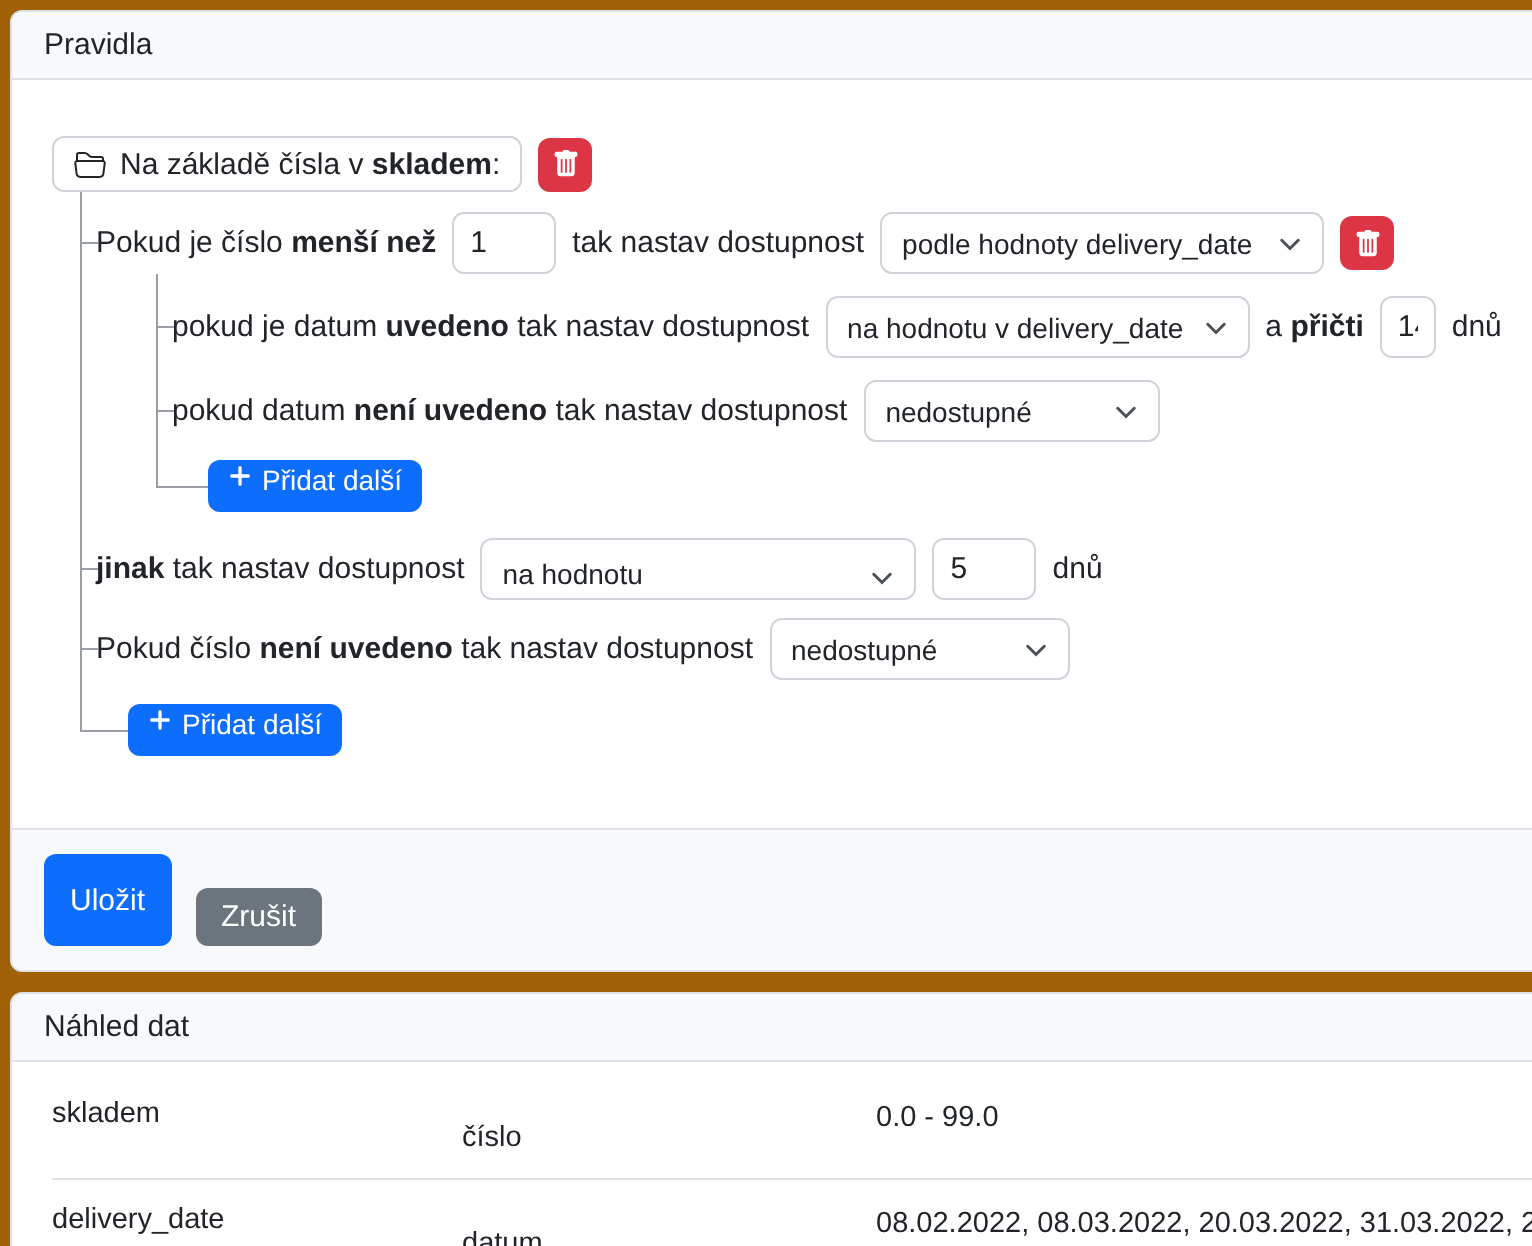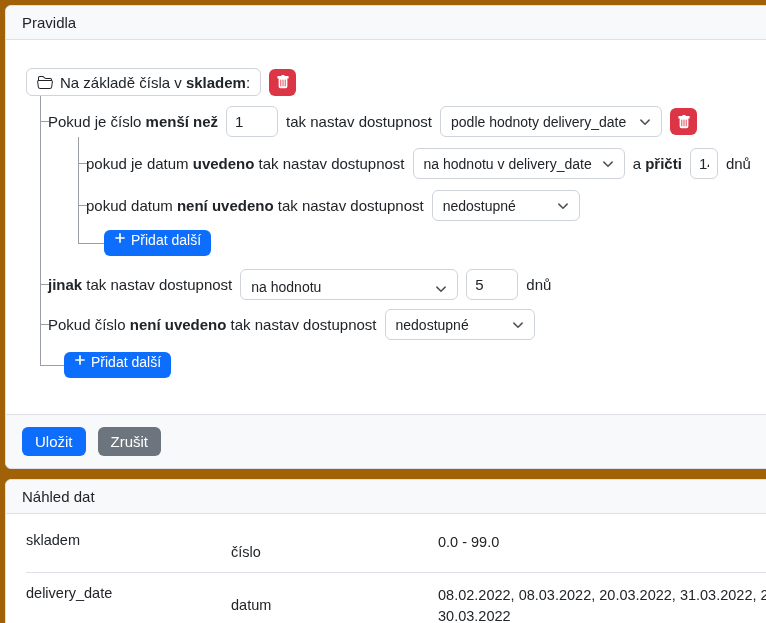--- a/index.html
+++ b/index.html
@@ -54,21 +54,21 @@
   .chev{flex:none;}
 
   .trash-btn{width:27px;height:27px;border:none;border-radius:6px;background:var(--danger);
     display:inline-flex;align-items:center;justify-content:center;cursor:pointer;flex:none;}
 
   .add-btn{display:inline-flex;gap:5px;background:var(--primary);color:#fff;border:none;
     border-radius:6px;height:26px;padding:2px 10px;font-size:14px;font-family:inherit;cursor:pointer;}
 
   .btn{border:none;border-radius:6px;padding:6px 13px;font-size:15px;font-family:inherit;color:#fff;cursor:pointer;}
   .btn-primary{background:var(--primary);text-align:right;}
-  .btn-secondary{background:var(--secondary);}
+  .btn-secondary{background:var(--secondary);margin-top:17px;}
 
   
   .preview-body{padding:6px 16px 0 20px;font-size:14.5px;}
   .prow{display:flex;align-items:flex-start;padding:12px 0;}
   .prow + .prow{border-top:1px solid var(--border);}
   .pc1{width:205px;flex:none;}
   .pc2{width:207px;flex:none;margin-top:12px;}
   .pc3{flex:1;line-height:1.45;white-space:nowrap;}
   .pc3 .vline-text{display:block;white-space:nowrap;}
 </style>

